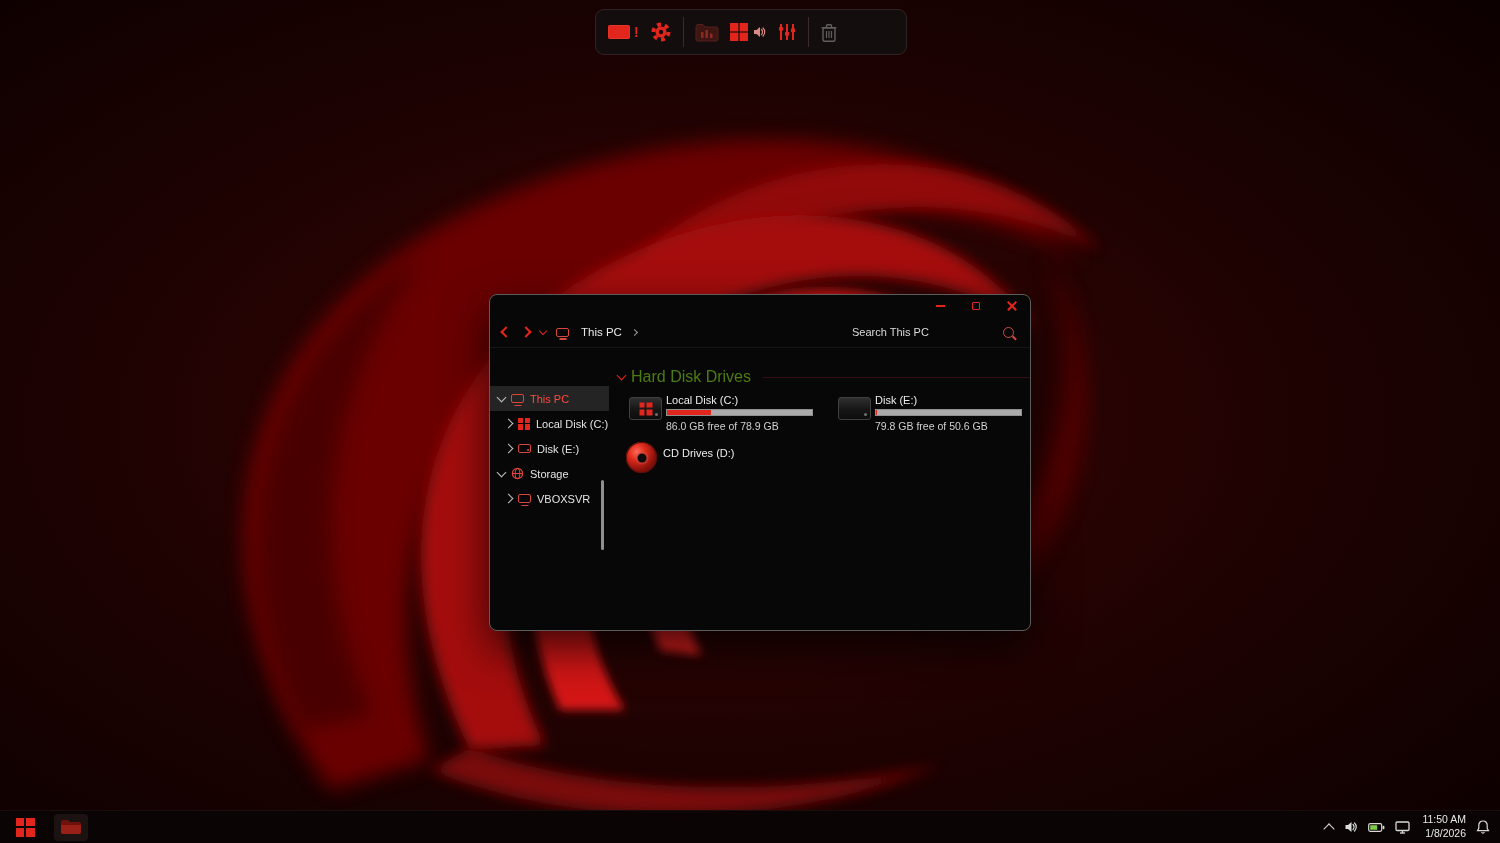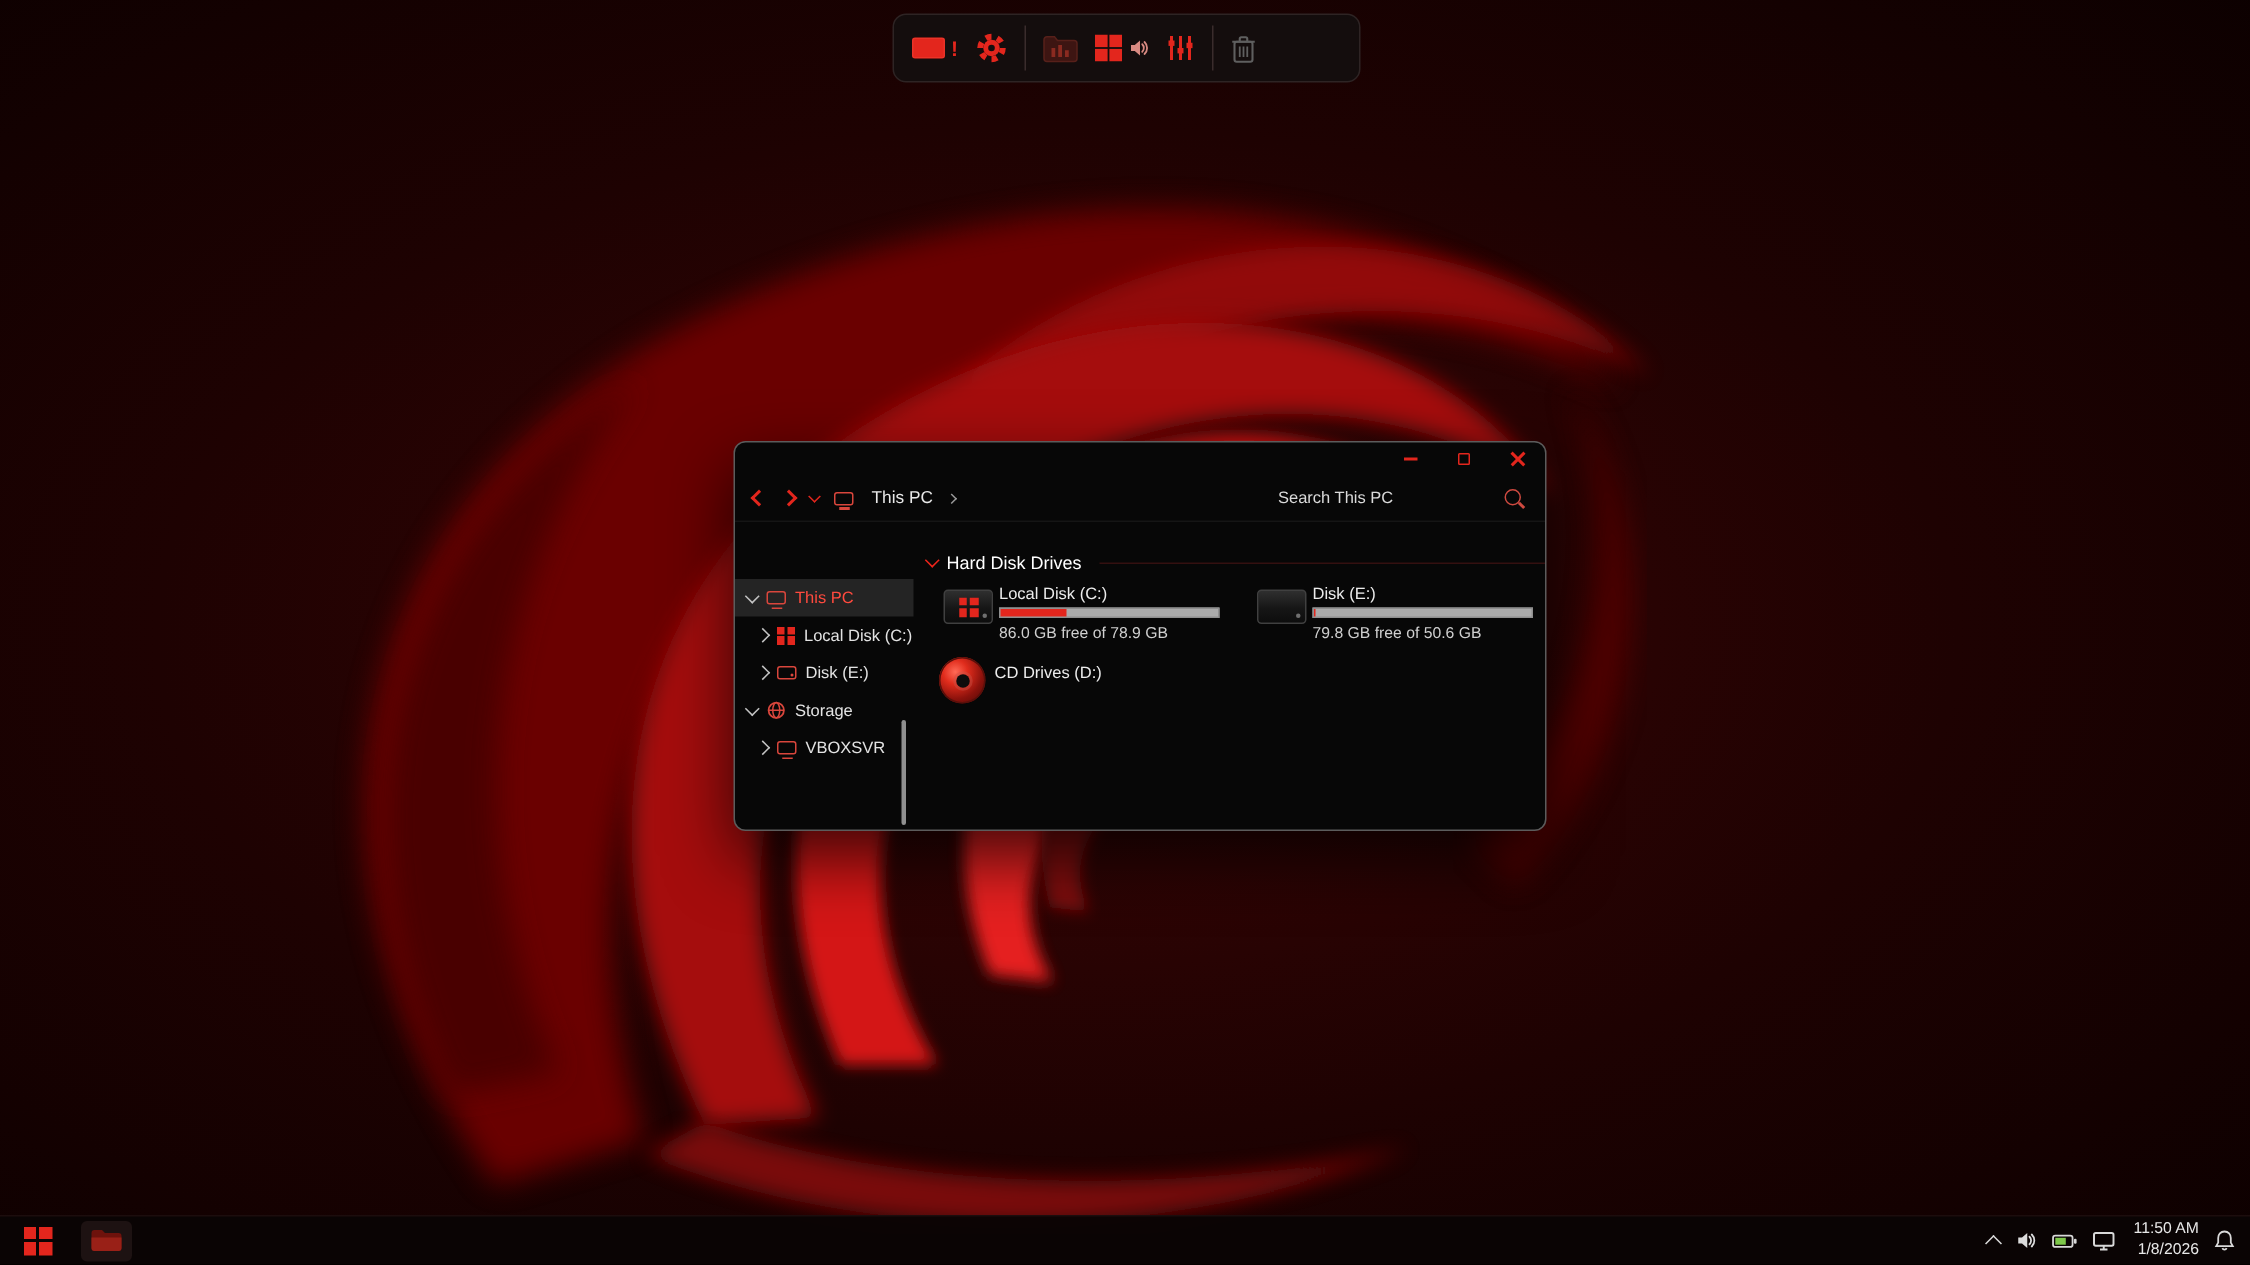--- a/index.html
+++ b/index.html
@@ -16,21 +16,21 @@
     background:rgba(20,14,14,.92); border:1px solid #2e2424; border-radius:9px;
     display:flex; align-items:center; padding:0 12px; box-sizing:border-box; gap:11px;
   }
   .tb-slot { display:flex; align-items:center; gap:4px; }
   .tb-display { width:22px; height:14px; background:#e3261d; border-radius:2px; box-shadow:inset 0 0 0 1px rgba(255,90,74,.25); }
   .tb-alert { color:#e3261d; font-weight:bold; font-size:14px; }
   .tb-sep { width:1px; height:30px; background:#3a2c2c; }
 
   
   .explorer {
-    position:absolute; left:489px; top:294px; width:542px; height:260px;
+    position:absolute; left:489px; top:294px; width:542px; height:337px;
     background:#070707; border:1px solid #5c5c5c; border-radius:8px;
     box-shadow:0 18px 44px rgba(0,0,0,.7); box-sizing:border-box; overflow:hidden;
   }
   .titlebar { height:22px; display:flex; justify-content:flex-end; align-items:center; }
   .win-btn { width:36px; height:20px; display:flex; align-items:center; justify-content:center; }
   .g-min { width:9px; height:2px; background:#e3261d; }
   .g-max { width:8px; height:8px; border:1.5px solid #e3261d; border-radius:1px; box-sizing:border-box; }
   .g-close { position:relative; width:10px; height:10px; }
   .g-close::before,.g-close::after { content:""; position:absolute; left:-1px; top:4px; width:12px; height:1.8px; background:#e3261d; }
   .g-close::before { transform:rotate(45deg); } .g-close::after { transform:rotate(-45deg); }
@@ -38,41 +38,41 @@
   .navbar { height:30px; display:flex; align-items:center; padding:0 10px 0 12px; gap:10px; border-bottom:1px solid #151515; }
   .chev { display:inline-block; box-sizing:border-box; }
   .nav-chev { width:8px; height:8px; border-right:2px solid #e3261d; border-bottom:2px solid #e3261d; }
   .c-back { transform:rotate(135deg); margin-right:2px; }
   .c-fwd  { transform:rotate(-45deg); }
   .c-drop { width:6px; height:6px; border-right:1.7px solid #e3261d; border-bottom:1.7px solid #e3261d; transform:rotate(45deg); margin-top:-3px; }
   .mini-monitor { width:13px; height:9px; border:1.5px solid #d9463c; border-radius:2px; position:relative; box-sizing:border-box; }
   .mini-monitor::after { content:""; position:absolute; left:50%; transform:translateX(-50%); bottom:-4px; width:7px; height:1.5px; background:#d9463c; }
   .bc-text { font-size:11.5px; color:#e8e8e8; margin-left:2px; }
   .bc-sep { width:5px; height:5px; border-right:1.4px solid #9a9a9a; border-bottom:1.4px solid #9a9a9a; transform:rotate(-45deg); }
-  .search { margin-left:auto; width:162px; display:flex; align-items:flex-start; padding-right:6px;gap:20px; }
+  .search { margin-left:auto; width:162px; display:flex; align-items:flex-end; padding-right:6px;gap:20px; }
   .search-text { font-size:11px; color:#dadada; }
   .mag { position:relative; margin-left:auto; width:9px; height:9px; border:1.6px solid #cf4a40; border-radius:50%; box-sizing:content-box; }
   .mag::after { content:""; position:absolute; width:5px; height:1.6px; background:#cf4a40; transform:rotate(45deg); right:-4px; bottom:-2px; }
 
   .win-body { display:flex; height:calc(100% - 53px); }
   .sidebar { width:119px; position:relative; padding-top:38px; box-sizing:border-box; flex:none; }
   .srow { height:25px; display:flex; align-items:center; gap:6px; padding-left:8px; font-size:11px; color:#e3e3e3; cursor:default; }
   .srow.child { padding-left:15px; }
   .srow.selected { background:#242424; color:#ff4a3e; }
   .tchev { width:6px; height:6px; border-right:1.5px solid #c3c3c3; border-bottom:1.5px solid #c3c3c3; flex:none; }
   .t-down { transform:rotate(45deg); margin-top:-2px; }
   .t-right { transform:rotate(-45deg); }
   .mini-flag { width:12px; height:12px; display:grid; grid-template-columns:1fr 1fr; grid-template-rows:1fr 1fr; gap:1.5px; flex:none; }
   .mini-flag span { background:#e3261d; }
   .mini-drive { width:13px; height:9px; border:1.5px solid #d9463c; border-radius:2px; position:relative; box-sizing:border-box; flex:none; }
   .mini-drive::after { content:""; position:absolute; right:1px; bottom:1px; width:2px; height:2px; border-radius:50%; background:#d9463c; }
   .scroll-thumb { position:absolute; right:5px; top:132px; width:3px; height:70px; background:#8f8f8f; border-radius:2px; }
 
   .content { flex:1; padding:20px 14px 0 9px; box-sizing:border-box; }
-  .sec-header { display:flex; align-items:center; gap:6px; color:#ffffff; font-size:12px; }
+  .sec-header { display:flex; align-items:center; gap:6px; color:#4d7c0f; font-size:16px; }
   .sec-chev { width:6px; height:6px; border-right:1.7px solid #ee241b; border-bottom:1.7px solid #ee241b; transform:rotate(45deg); margin-top:-3px; }
   .sec-line { flex:1; height:1px; background:#341010; margin-left:6px; }
   .drives { display:flex; margin-top:8px; }
   .drive { display:flex; gap:4px; width:198px; margin-left:11px; }
   .hdd-icon { width:33px; height:23px; margin-top:3px; background:linear-gradient(180deg,#2f2f2f,#161616 55%,#0d0d0d); border:1px solid #404040; border-radius:3px; position:relative; flex:none; box-sizing:border-box; }
   .hdd-icon::after { content:""; position:absolute; right:3px; bottom:3px; width:3px; height:3px; border-radius:50%; background:#6f6f6f; }
   .hdd-flag { position:absolute; left:50%; top:50%; transform:translate(-50%,-50%); width:13px; height:13px; display:grid; grid-template-columns:1fr 1fr; grid-template-rows:1fr 1fr; gap:1.5px; }
   .hdd-flag span { background:#e3261d; }
   .drive-info { display:flex; flex-direction:column; }
   .drive-name { font-size:11px; color:#ececec; }

